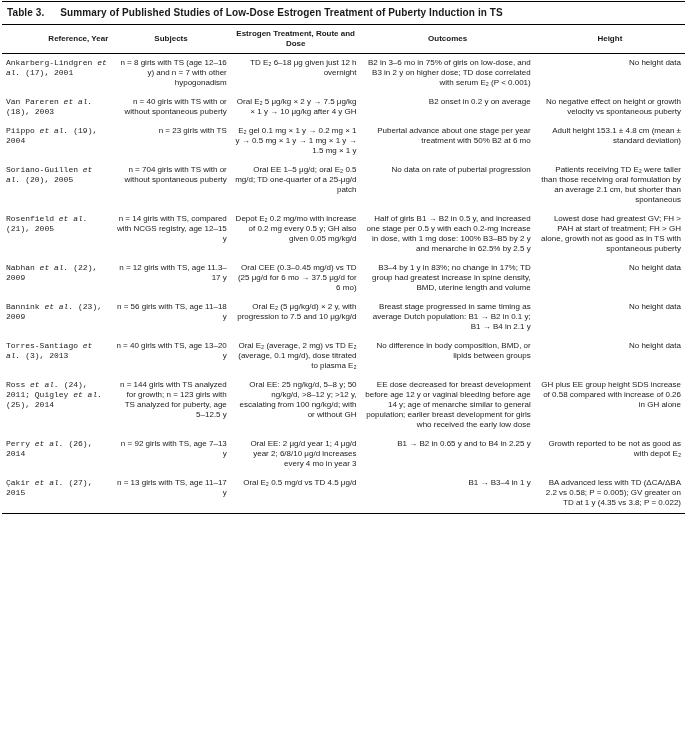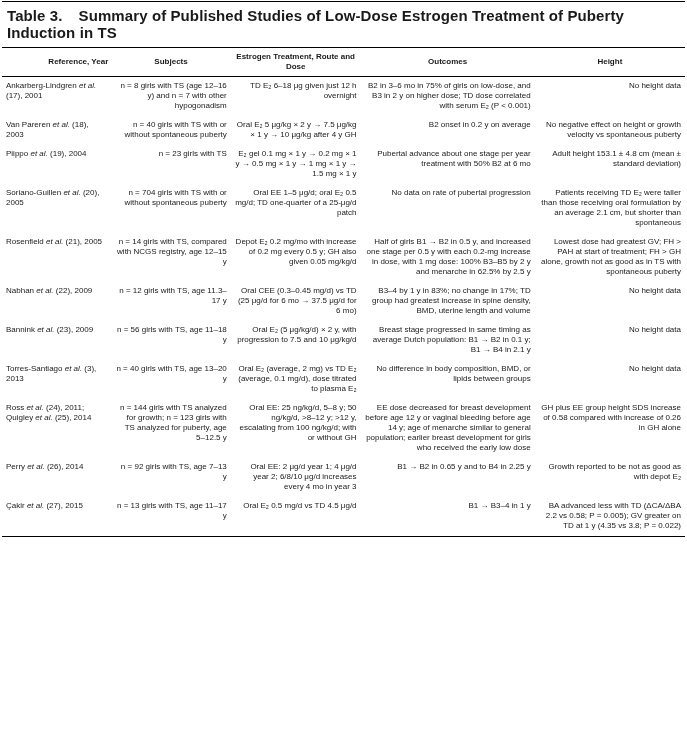--- a/index.html
+++ b/index.html
@@ -12,21 +12,21 @@
   body { height: 732px; overflow: hidden; }
   .page {
     width: 687px;
     height: 732px;
     padding: 1px 2px;
     background: #fff;
   }
   .table-title {
     border-top: 1.5px solid #000;
     font-weight: bold;
-    font-size: 15px;
+    font-size: 10px;
     padding: 5px 5px 6px 5px;
     letter-spacing: 0.1px;
   }
   .table-title .tlabel { margin-right: 16px; }
   table.studies {
     width: 100%;
     border-collapse: collapse;
     font-size: 8px;
     line-height: 1.25;
     border-bottom: 1px solid #000;
@@ -38,21 +38,21 @@
     font-size: 8px;
     padding: 4px 3px;
     text-align: center;
     vertical-align: middle;
   }
   table.studies thead th.left { text-align: right; }
   table.studies tbody td {
     vertical-align: top;
     padding: 4px 4px 5px 4px;
   }
-  td.ref { text-align: left; }
+  td.ref { text-align: left; font-family: Liberation Mono, monospace; }
   td.ctr { text-align: right; }
   td.lft { text-align: right; }
   col.c-ref  { width: 16%; }
   col.c-sub  { width: 17.5%; }
   col.c-trt  { width: 19%; }
   col.c-out  { width: 25.5%; }
   col.c-hgt  { width: 22%; }
 </style>
 </head>
 <body>

